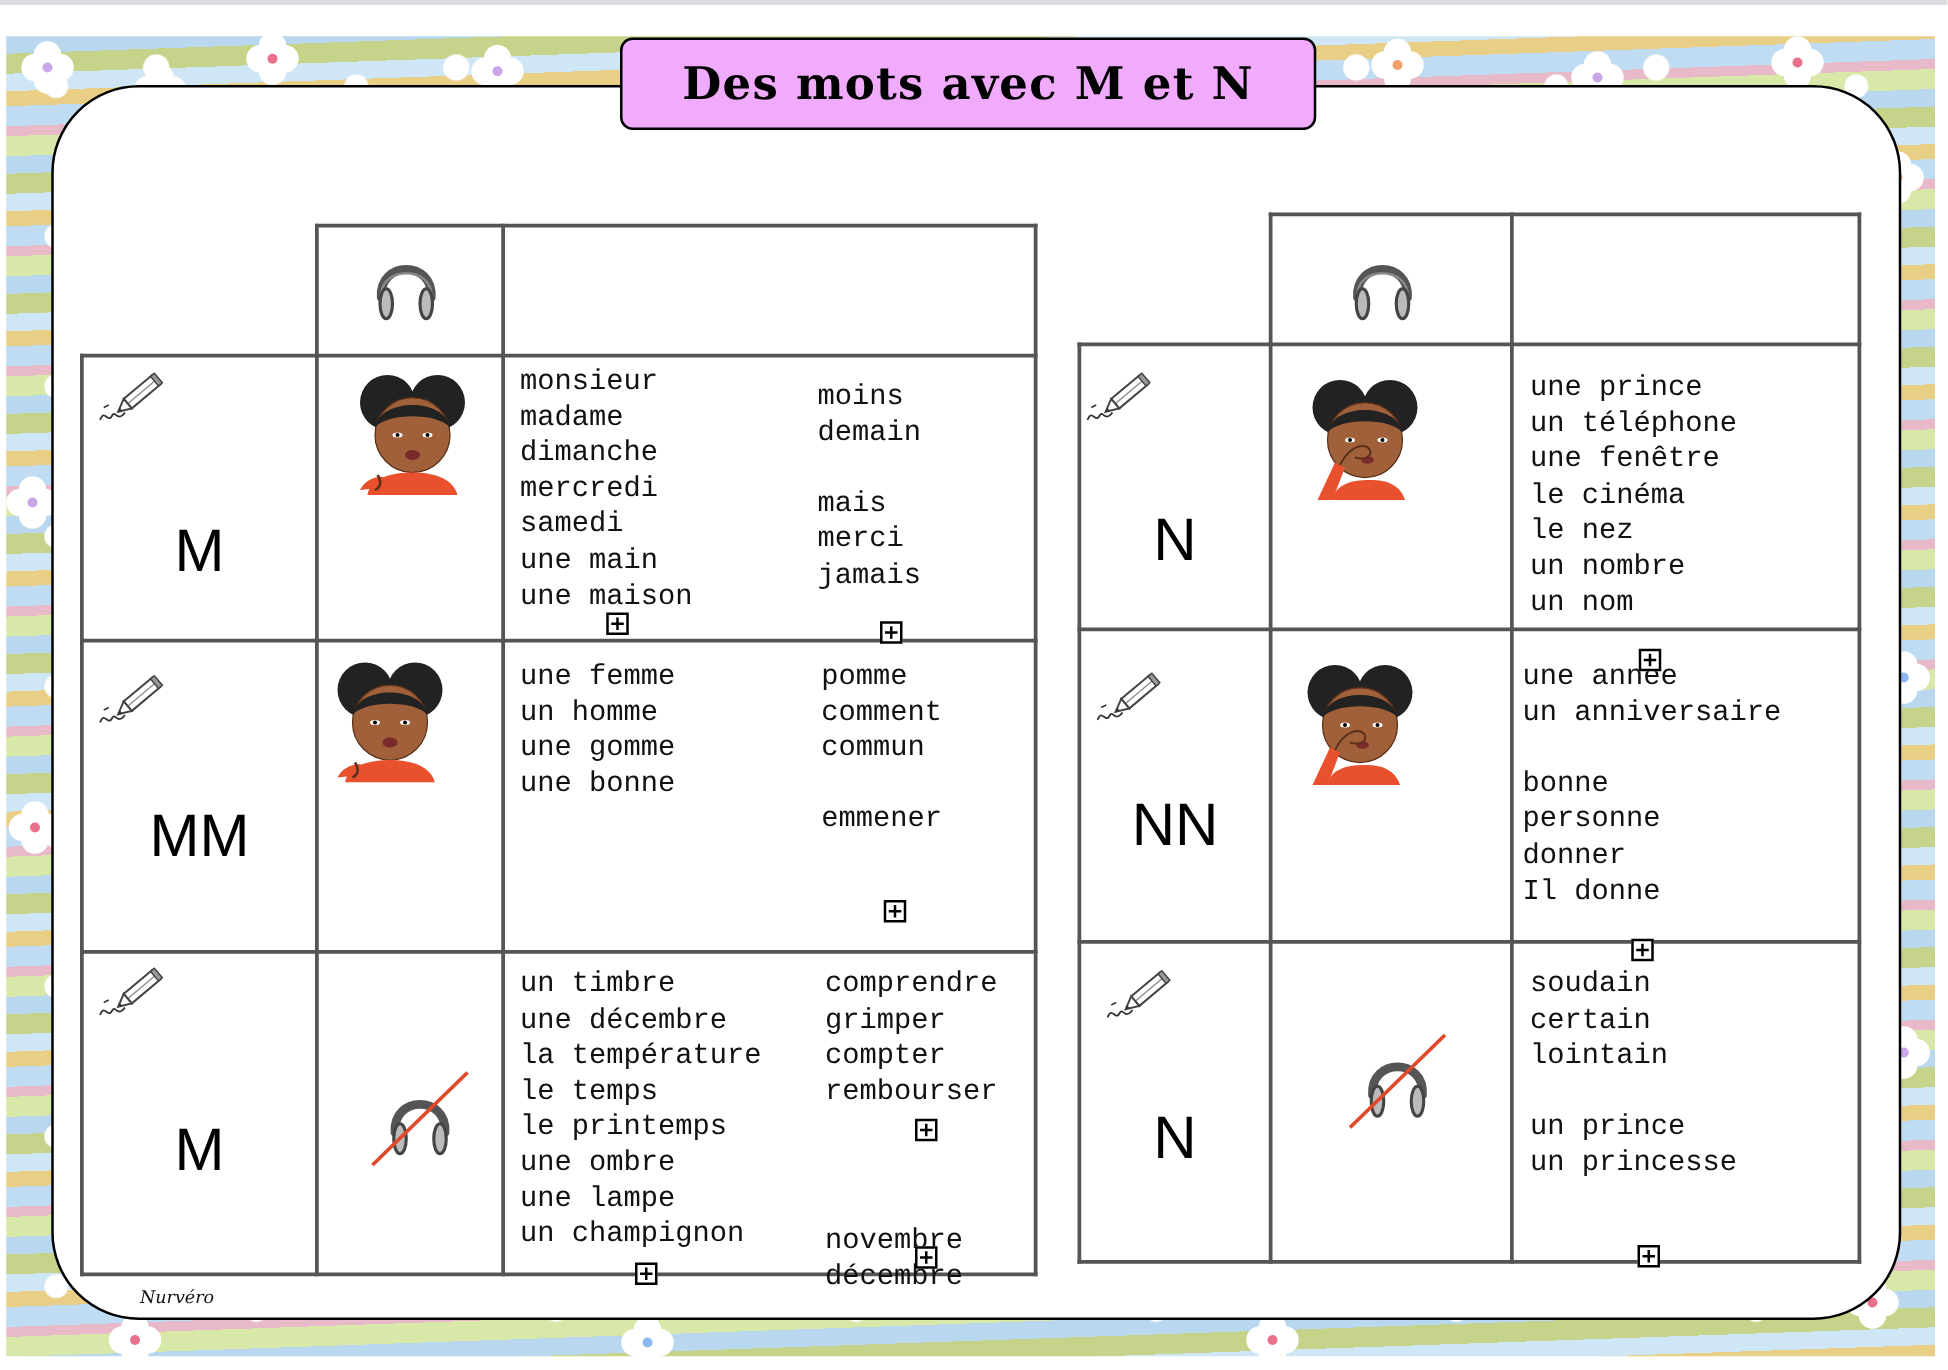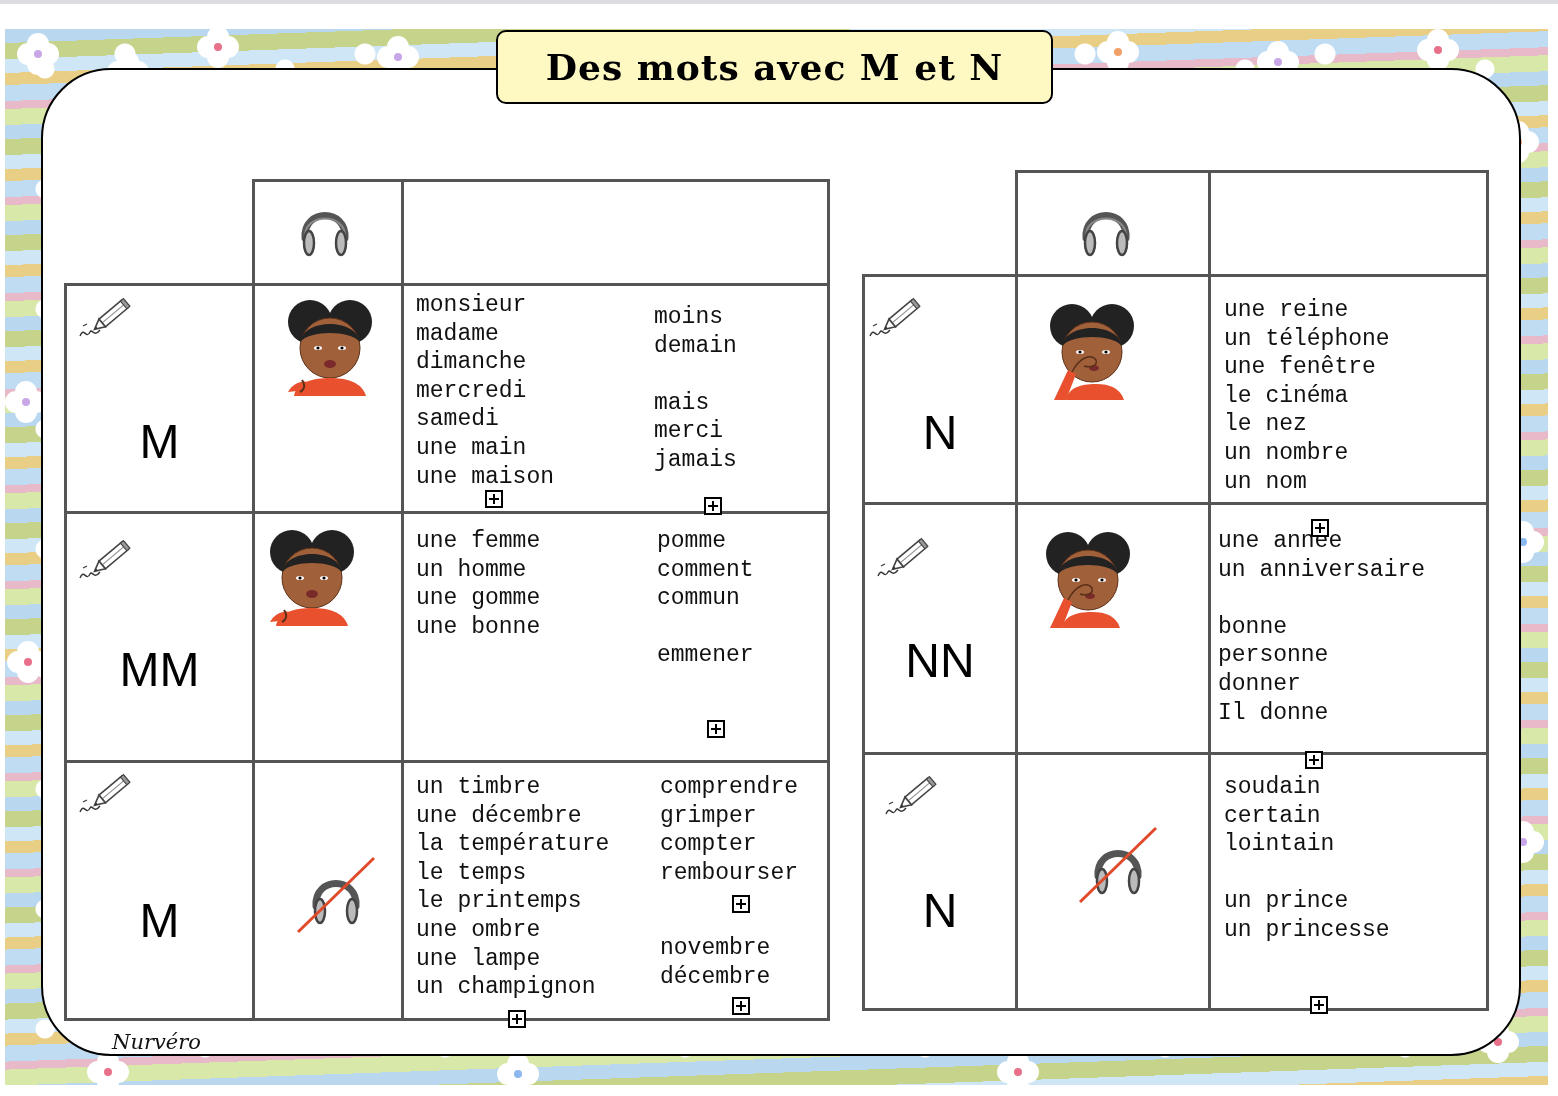--- a/index.html
+++ b/index.html
@@ -26,40 +26,40 @@
   }
   .flower { position: absolute; width: 26px; height: 26px; border-radius: 50%; background: #fff;
     box-shadow: 10px 0 0 -2px #fff, -10px 0 0 -2px #fff, 0 10px 0 -2px #fff, 0 -10px 0 -2px #fff; }
   .flower::after { content: ""; position: absolute; left: 9px; top: 9px; width: 8px; height: 8px; border-radius: 50%; background: var(--c, #c9a6e8); }
   .card {
     position: absolute; left: 41px; top: 68px; width: 1480px; height: 988px;
     background: #fff; border: 2.5px solid #000; border-radius: 70px; box-sizing: border-box;
   }
   .title-box {
     position: absolute; left: 496px; top: 30px; width: 557px; height: 74px;
-    background: #fef9c3; border: 2px solid #000; border-radius: 10px; box-sizing: border-box;
+    background: #f0abfc; border: 2px solid #000; border-radius: 10px; box-sizing: border-box;
     display: flex; align-items: center; justify-content: center;
   }
   .title-text {
     font-family: "DejaVu Serif", serif; font-weight: bold; font-size: 36px; letter-spacing: 1px; color: #000;
   }
   .grid-line { position: absolute; background: #555; }
   .cell { position: absolute; box-sizing: border-box; }
   .letter { position: absolute; font-size: 48px; color: #000; text-align: center; width: 100%; }
   .words { position: absolute; font-size: 23px; line-height: 28.6px; color: #111; white-space: pre; font-family: Liberation Mono, monospace; }
   .plus {
     position: absolute; width: 18px; height: 18px; border: 2px solid #000; box-sizing: border-box; background: #fff;
   }
   .plus::before, .plus::after { content: ""; position: absolute; background: #000; }
   .plus::before { left: 2px; right: 2px; top: 6px; height: 2px; }
   .plus::after { top: 2px; bottom: 2px; left: 6px; width: 2px; }
   .pencil { position: absolute; width: 56px; height: 44px; }
   .girl { position: absolute; width: 92px; height: 100px; }
   .headphones { position: absolute; width: 52px; height: 60px; }
-  .signature { position: absolute; left: 112px; top: 1030px; font-family: "DejaVu Serif", serif; font-style: italic; font-size: 21px; color: #111; }
+  .signature { position: absolute; left: 112px; top: 1030px; font-family: "DejaVu Serif", serif; font-style: italic; font-size: 14px; color: #111; }
 </style>
 </head>
 <body>
 
 <svg width="0" height="0" style="position:absolute">
   <defs>
     <symbol id="sym-headphones" viewBox="0 0 52 60">
       <path d="M6 40 C4 10, 48 10, 46 40" fill="none" stroke="#555" stroke-width="7" stroke-linecap="round"></path>
       <path d="M6 40 C4 14, 48 14, 46 40" fill="none" stroke="#888" stroke-width="2"></path>
       <ellipse cx="10" cy="45" rx="5" ry="12" fill="#bbb" stroke="#444" stroke-width="2.5"></ellipse>
@@ -222,21 +222,21 @@
 le temps
 le printemps
 une ombre
 une lampe
 un champignon</div>
     <div class="words" style="left:660px;top:773px">comprendre
 grimper
 compter
 rembourser</div>
     <div class="plus" style="left:732px;top:895px"></div>
-    <div class="words" style="left:660px;top:934px">novembre
+    <div class="words" style="left:660px;top:978px">novembre
 décembre</div>
     <div class="plus" style="left:732px;top:997px"></div>
     <div class="plus" style="left:508px;top:1010px"></div>
   </div>
 </div>
 
 <div>
   <div class="grid-line" style="left:1015px;top:170px;width:474px;height:3px"></div>
   <div class="grid-line" style="left:1015px;top:170px;width:3px;height:841px"></div>
   <div class="grid-line" style="left:1208px;top:170px;width:3px;height:841px"></div>
@@ -254,21 +254,21 @@
   <div>
     <svg class="pencil" style="left:868px;top:296px">
         <use href="#sym-pencil"></use>
       </svg>
     <div class="cell" style="left:865px;top:277px;width:150px;height:225px">
       <div class="letter" style="top:128px">N</div>
     </div>
     <svg class="girl" style="left:1046px;top:300px">
         <use href="#sym-girl-nose"></use>
       </svg>
-    <div class="words" style="left:1224px;top:296px">une reine
+    <div class="words" style="left:1224px;top:296px">une prince
 un téléphone
 une fenêtre
 le cinéma
 le nez
 un nombre
 un nom</div>
   </div>
 
   <div>
     <svg class="pencil" style="left:876px;top:536px">

